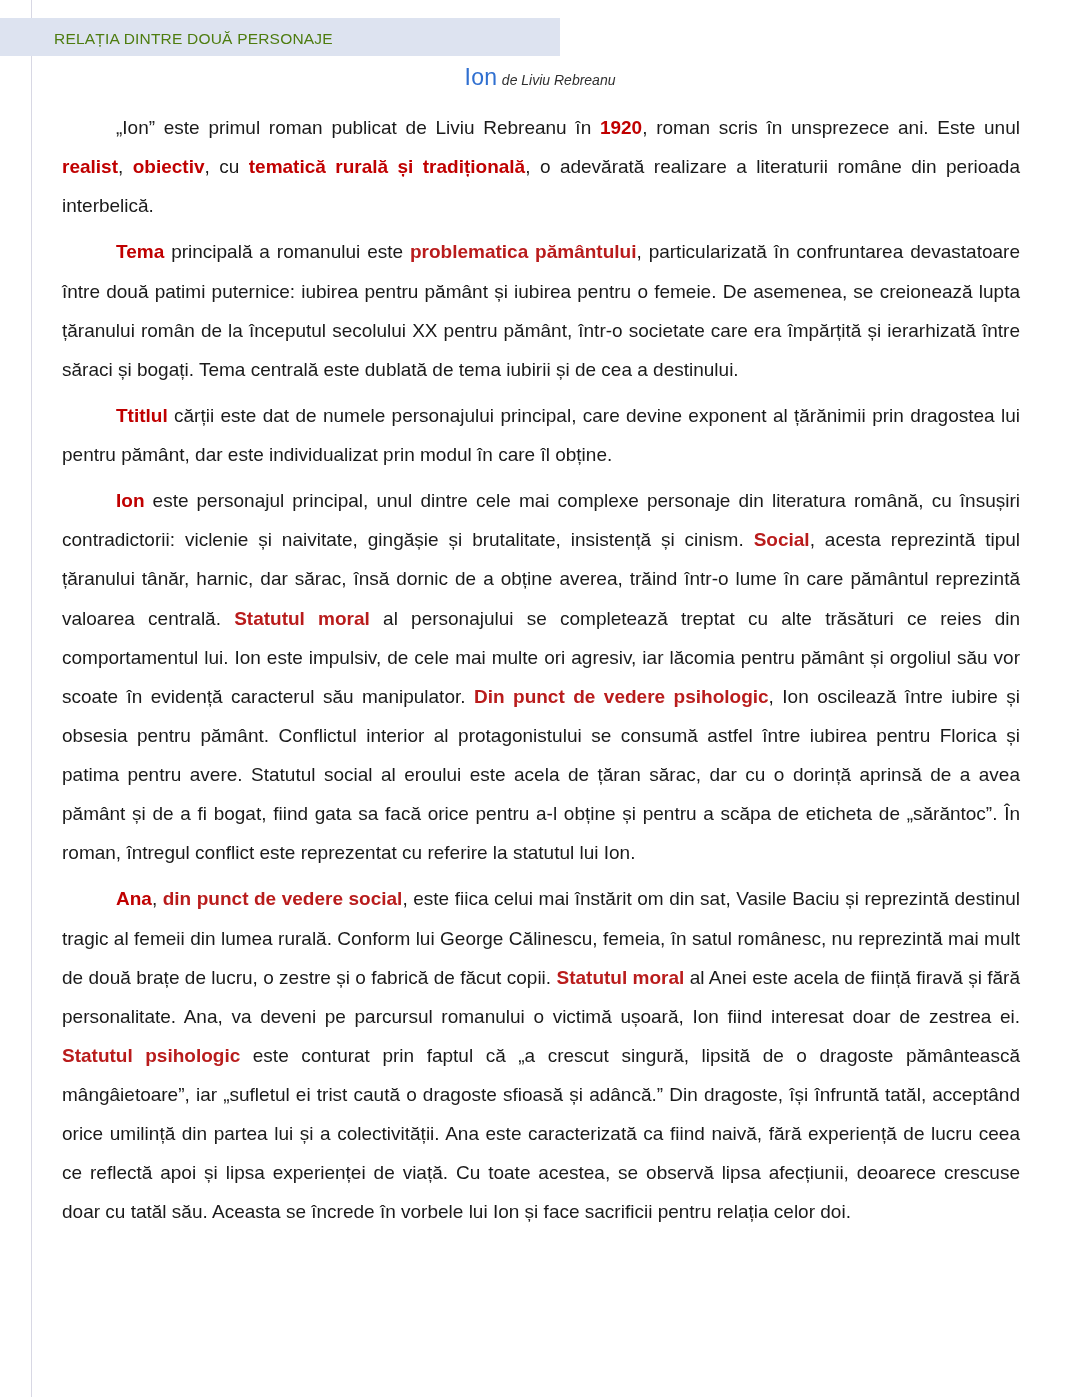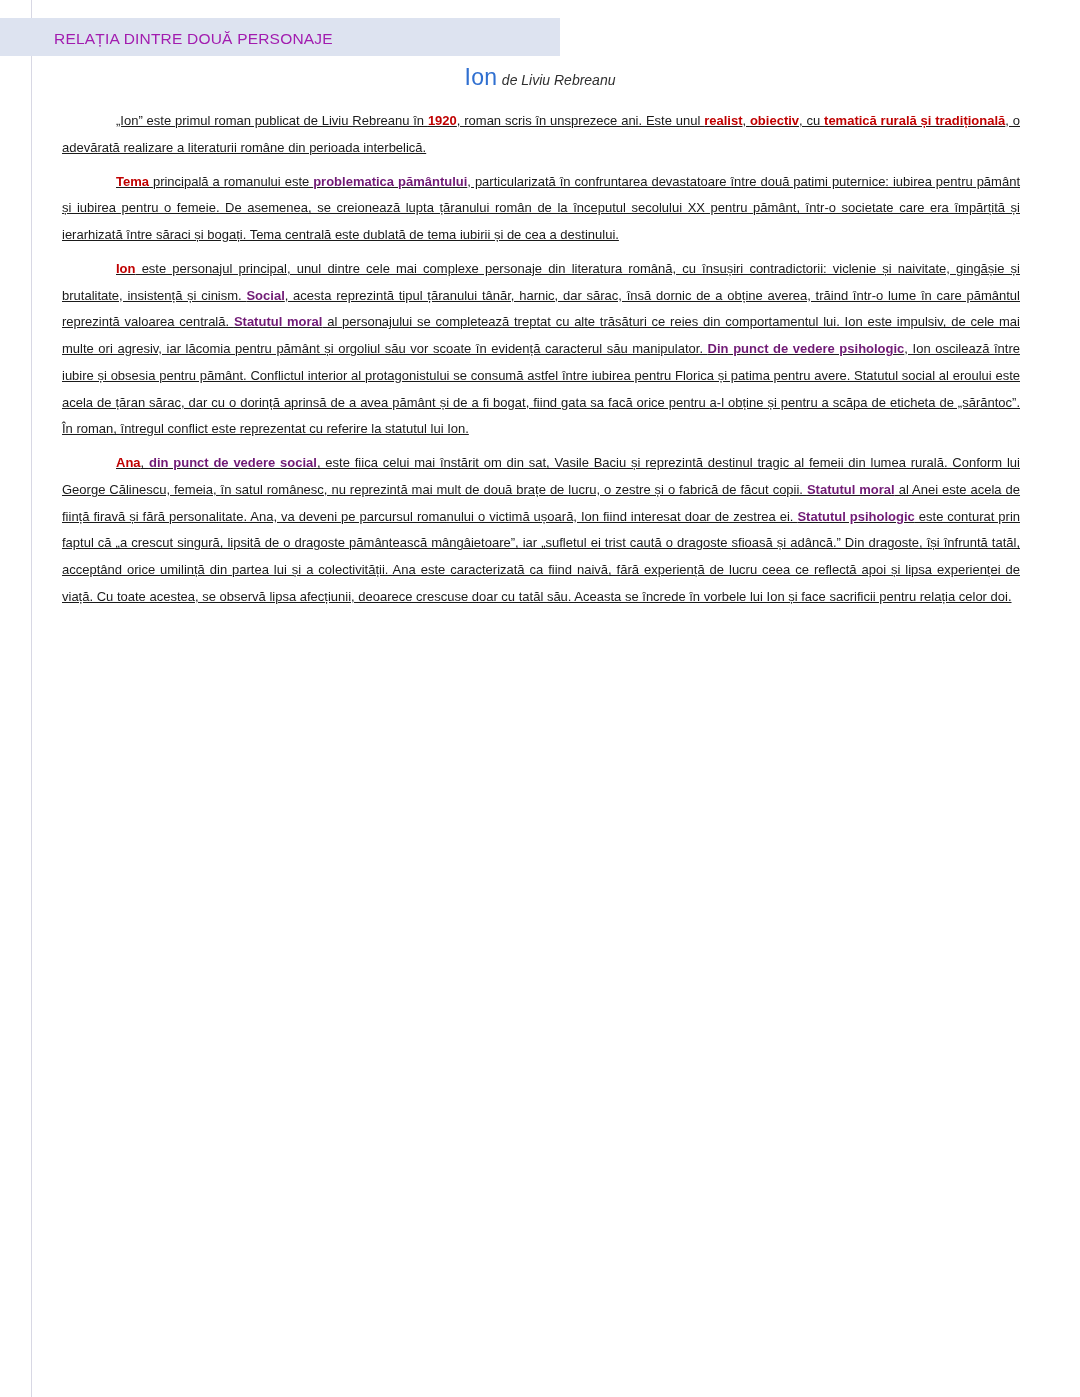--- a/index.html
+++ b/index.html
@@ -35,21 +35,21 @@
     width: 560px;
     height: 38px;
     background: #dde3f0;
   }
   .header-tag-text {
     position: absolute;
     left: 54px;
     top: 30px;
     font-size: 15.5px;
     letter-spacing: 0.2px;
-    color: #a21caf;
+    color: #4d7c0f;
     white-space: nowrap;
   }
   .doc-title {
     position: absolute;
     top: 64px;
     left: 0;
     width: 1080px;
     text-align: center;
   }
   .doc-title .main {
@@ -65,33 +65,32 @@
   .content {
     position: absolute;
     left: 62px;
     top: 108px;
     width: 958px;
   }
   p.para {
     margin: 0 0 7px 0;
     text-align: justify;
     text-indent: 54px;
-    font-size: 13px;
+    font-size: 19px;
     line-height: 2.06;
     color: #1a1a1a;
     hyphens: none;
-    text-decoration: underline;
   }
   .red {
     color: #c00000;
     font-weight: bold;
   }
   .b {
     font-weight: bold;
-    color: #701a75;
+    color: #b91c1c;
   }
 </style>
 </head>
 <body>
 
 <div class="page">
 
   <div class="left-rule"></div>
 
   <div class="header-tag"></div>
@@ -101,19 +100,20 @@
     <span class="main">Ion</span>
     <span class="sub">de Liviu Rebreanu</span>
   </div>
 
   <div class="content">
 
     <p class="para"><span>„Ion” este primul roman publicat de Liviu Rebreanu în </span><span class="red">1920</span><span>, roman scris în unsprezece ani. Este unul </span><span class="red">realist</span><span>, </span><span class="red">obiectiv</span><span>, cu </span><span class="red">tematică rurală și tradițională</span><span>, o adevărată realizare a literaturii române din perioada interbelică.</span></p>
 
     <p class="para"><span class="red">Tema</span><span> principală a romanului este </span><span class="b">problematica pământului</span><span>, particularizată în confruntarea devastatoare între două patimi puternice: iubirea pentru pământ și iubirea pentru o femeie. De asemenea, se creionează lupta țăranului român de la începutul secolului XX pentru pământ, într-o societate care era împărțită și ierarhizată între săraci și bogați. Tema centrală este dublată de tema iubirii și de cea a destinului.</span></p>
 
+    <p class="para"><span class="red">Ttitlul</span><span> cărții este dat de numele personajului principal, care devine exponent al țărănimii prin dragostea lui pentru pământ, dar este individualizat prin modul în care îl obține.</span></p>
 
     <p class="para"><span class="red">Ion</span><span> este personajul principal, unul dintre cele mai complexe personaje din literatura română, cu însușiri contradictorii: viclenie și naivitate, gingășie și brutalitate, insistență și cinism. </span><span class="b">Social</span><span>, acesta reprezintă tipul țăranului tânăr, harnic, dar sărac, însă dornic de a obține averea, trăind într-o lume în care pământul reprezintă valoarea centrală. </span><span class="b">Statutul moral</span><span> al personajului se completează treptat cu alte trăsături ce reies din comportamentul lui. Ion este impulsiv, de cele mai multe ori agresiv, iar lăcomia pentru pământ și orgoliul său vor scoate în evidență caracterul său manipulator. </span><span class="b">Din punct de vedere psihologic</span><span>, Ion oscilează între iubire și obsesia pentru pământ. Conflictul interior al protagonistului se consumă astfel între iubirea pentru Florica și patima pentru avere. Statutul social al eroului este acela de țăran sărac, dar cu o dorință aprinsă de a avea pământ și de a fi bogat, fiind gata sa facă orice pentru a-l obține și pentru a scăpa de eticheta de „sărăntoc”. În roman, întregul conflict este reprezentat cu referire la statutul lui Ion.</span></p>
 
     <p class="para"><span class="red">Ana</span><span>, </span><span class="b">din punct de vedere social</span><span>, este fiica celui mai înstărit om din sat, Vasile Baciu și reprezintă destinul tragic al femeii din lumea rurală. Conform lui George Călinescu, femeia, în satul românesc, nu reprezintă mai mult de două brațe de lucru, o zestre și o fabrică de făcut copii. </span><span class="b">Statutul moral</span><span> al Anei este acela de ființă firavă și fără personalitate. Ana, va deveni pe parcursul romanului o victimă ușoară, Ion fiind interesat doar de zestrea ei. </span><span class="b">Statutul psihologic</span><span> este conturat prin faptul că „a crescut singură, lipsită de o dragoste pământească mângâietoare”, iar „sufletul ei trist caută o dragoste sfioasă și adâncă.” Din dragoste, își înfruntă tatăl, acceptând orice umilință din partea lui și a colectivității. Ana este caracterizată ca fiind naivă, fără experiență de lucru ceea ce reflectă apoi și lipsa experienței de viață. Cu toate acestea, se observă lipsa afecțiunii, deoarece crescuse doar cu tatăl său. Aceasta se încrede în vorbele lui Ion și face sacrificii pentru relația celor doi.</span></p>
 
   </div>
 </div>
 
 </body></html>

